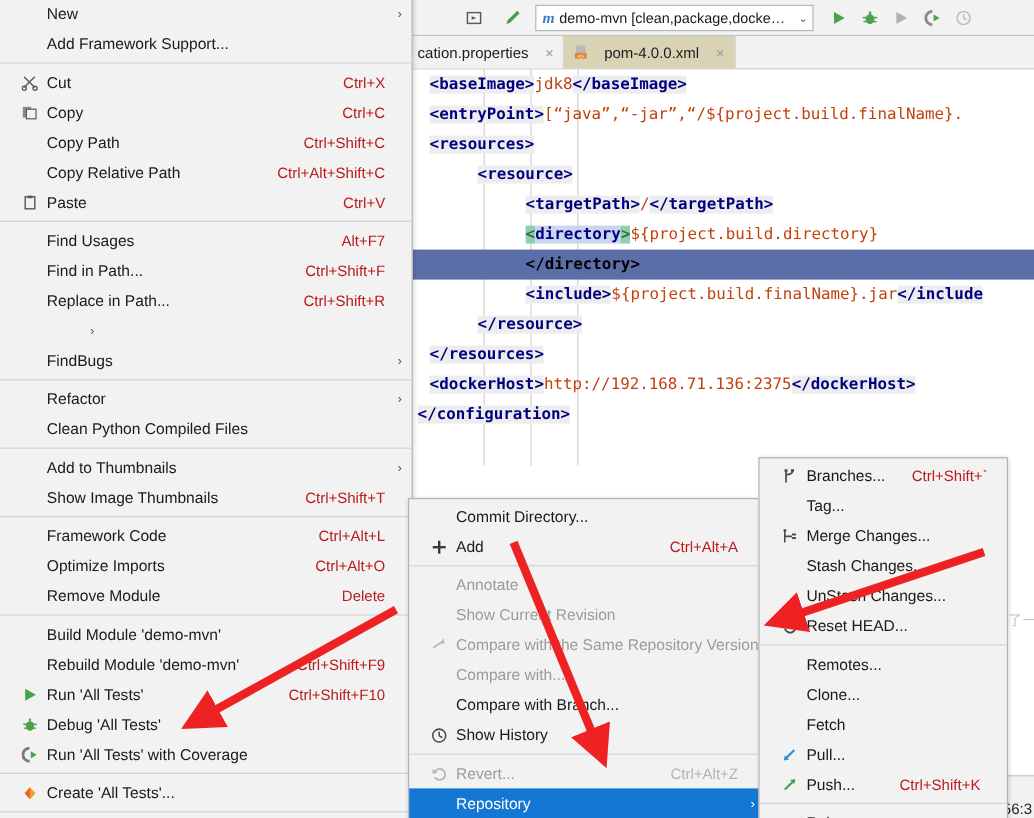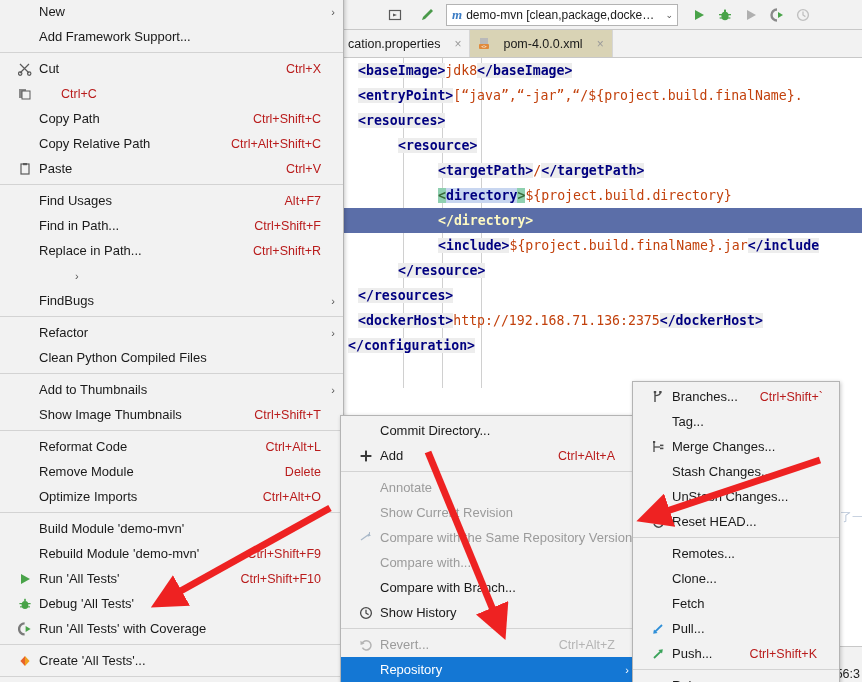--- a/index.html
+++ b/index.html
@@ -82,21 +82,21 @@
     color: #000000;
   }
   .codeline { height: 25px; padding-left: 18px; }
   .codeline.sel { background: #5b6ea8; color: #ffffff; }
   .tag { color: #000080; font-weight: bold; background: #ededed; }
   .tag.hl { background: #c8d6f0; }
   .brk { color: #3a6b3a; font-weight: bold; background: #ededed; }
   .brk.hl { background: #8fd0b0; }
   .txt { color: #c2410c; }
   .codeline.sel .tag, .codeline.sel .brk, .codeline.sel .txt {
-    color: #fef9c3; background: transparent;
+    color: #000000; background: transparent;
   }
   .guide {
     position: absolute; top: 0; width: 1px; height: 330px; background: #d0d0d0;
   }
 
   
   .statusbar {
     position: absolute; left: 340px; top: 646px; width: 522px; height: 36px;
     background: #f2f2f2; border-top: 1px solid #c8c8c8;
   }
@@ -309,20 +309,21 @@
         <span class="acc">Ctrl+X</span>
         <span class="arrow"></span>
       </div>
       <div class="mi">
         <span class="ic">
           <svg width="14" height="14" viewBox="0 0 14 14">
             <rect x="1" y="2" width="7" height="9" fill="#8a8a8a"></rect>
             <rect x="4" y="4" width="8" height="8" fill="#f2f2f2" stroke="#5a5a5a" stroke-width="1"></rect>
           </svg>
         </span>
+        <span class="lbl">Copy</span>
         <span class="acc">Ctrl+C</span>
         <span class="arrow"></span>
       </div>
       <div class="mi">
         <span class="ic"></span>
         <span class="lbl">Copy Path</span>
         <span class="acc">Ctrl+Shift+C</span>
         <span class="arrow"></span>
       </div>
       <div class="mi">
@@ -394,34 +395,34 @@
       </div>
       <div class="mi">
         <span class="ic"></span>
         <span class="lbl">Show Image Thumbnails</span>
         <span class="acc">Ctrl+Shift+T</span>
         <span class="arrow"></span>
       </div>
       <div class="sep"></div>
       <div class="mi">
         <span class="ic"></span>
-        <span class="lbl">Reformat Code</span>
+        <span class="lbl">Framework Code</span>
         <span class="acc">Ctrl+Alt+L</span>
+        <span class="arrow"></span>
+      </div>
+      <div class="mi">
+        <span class="ic"></span>
+        <span class="lbl">Optimize Imports</span>
+        <span class="acc">Ctrl+Alt+O</span>
         <span class="arrow"></span>
       </div>
       <div class="mi">
         <span class="ic"></span>
         <span class="lbl">Remove Module</span>
         <span class="acc">Delete</span>
-        <span class="arrow"></span>
-      </div>
-      <div class="mi">
-        <span class="ic"></span>
-        <span class="lbl">Optimize Imports</span>
-        <span class="acc">Ctrl+Alt+O</span>
         <span class="arrow"></span>
       </div>
       <div class="sep"></div>
       <div class="mi">
         <span class="ic"></span>
         <span class="lbl">Build Module 'demo-mvn'</span>
         <span class="acc"></span>
         <span class="arrow"></span>
       </div>
       <div class="mi">

